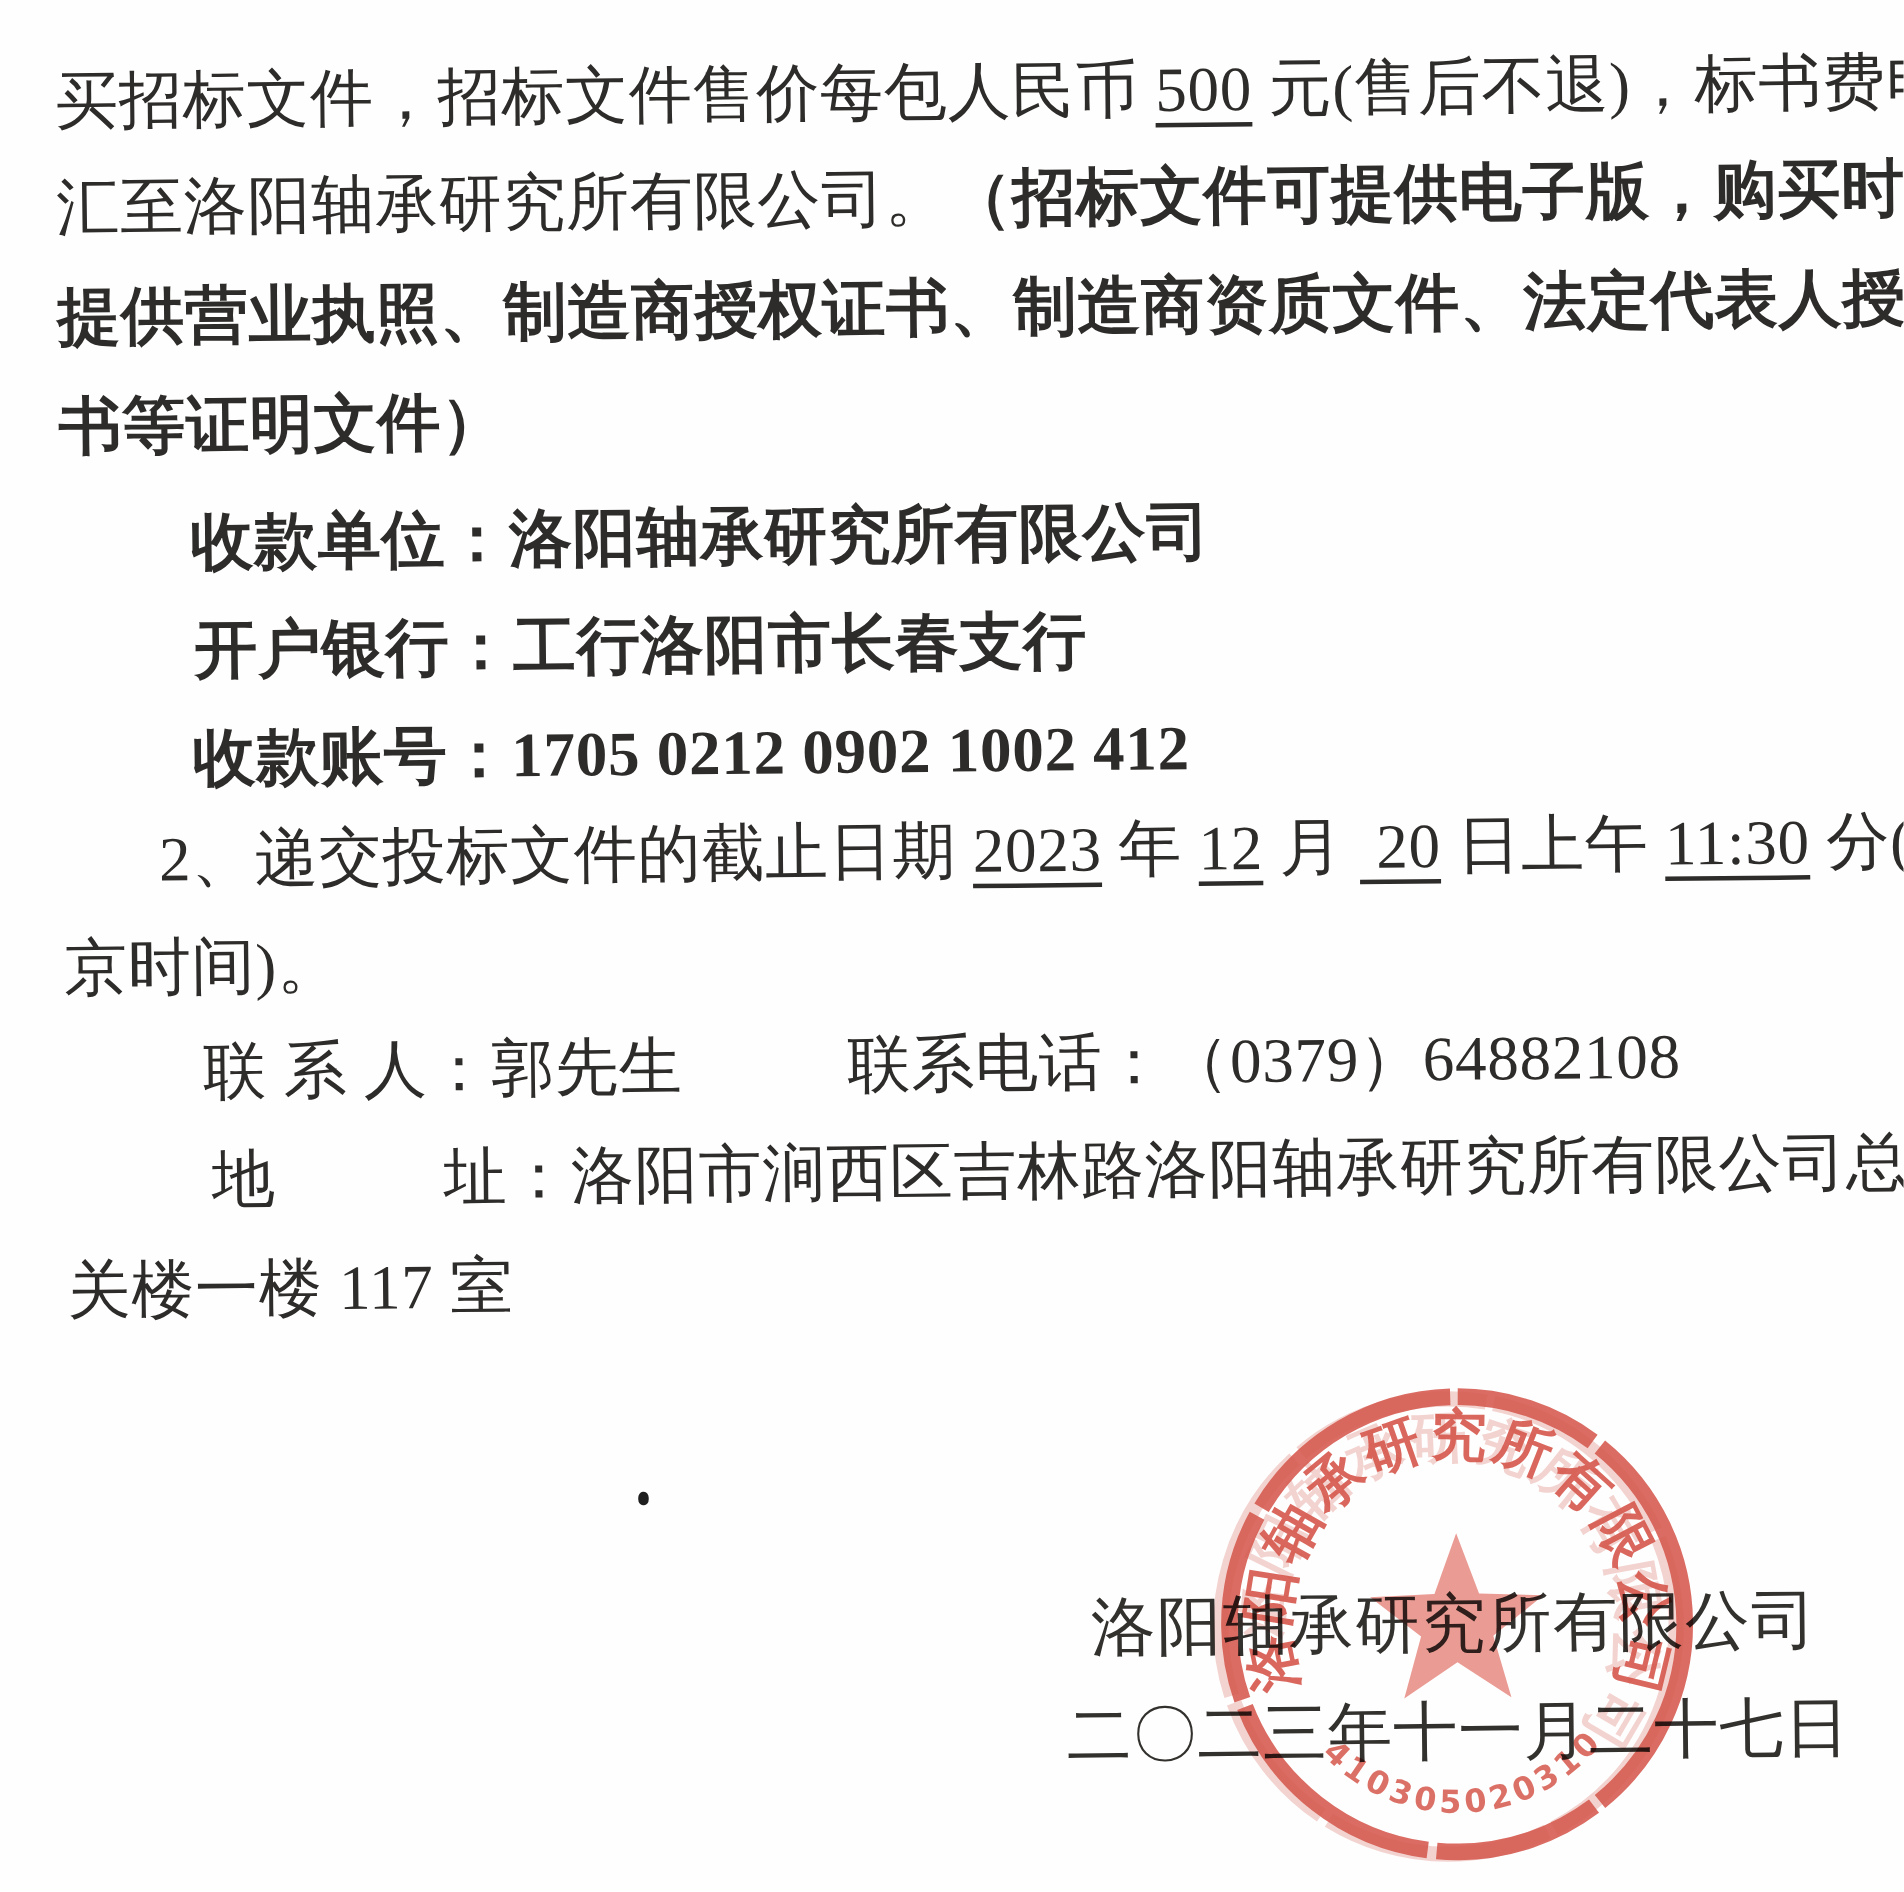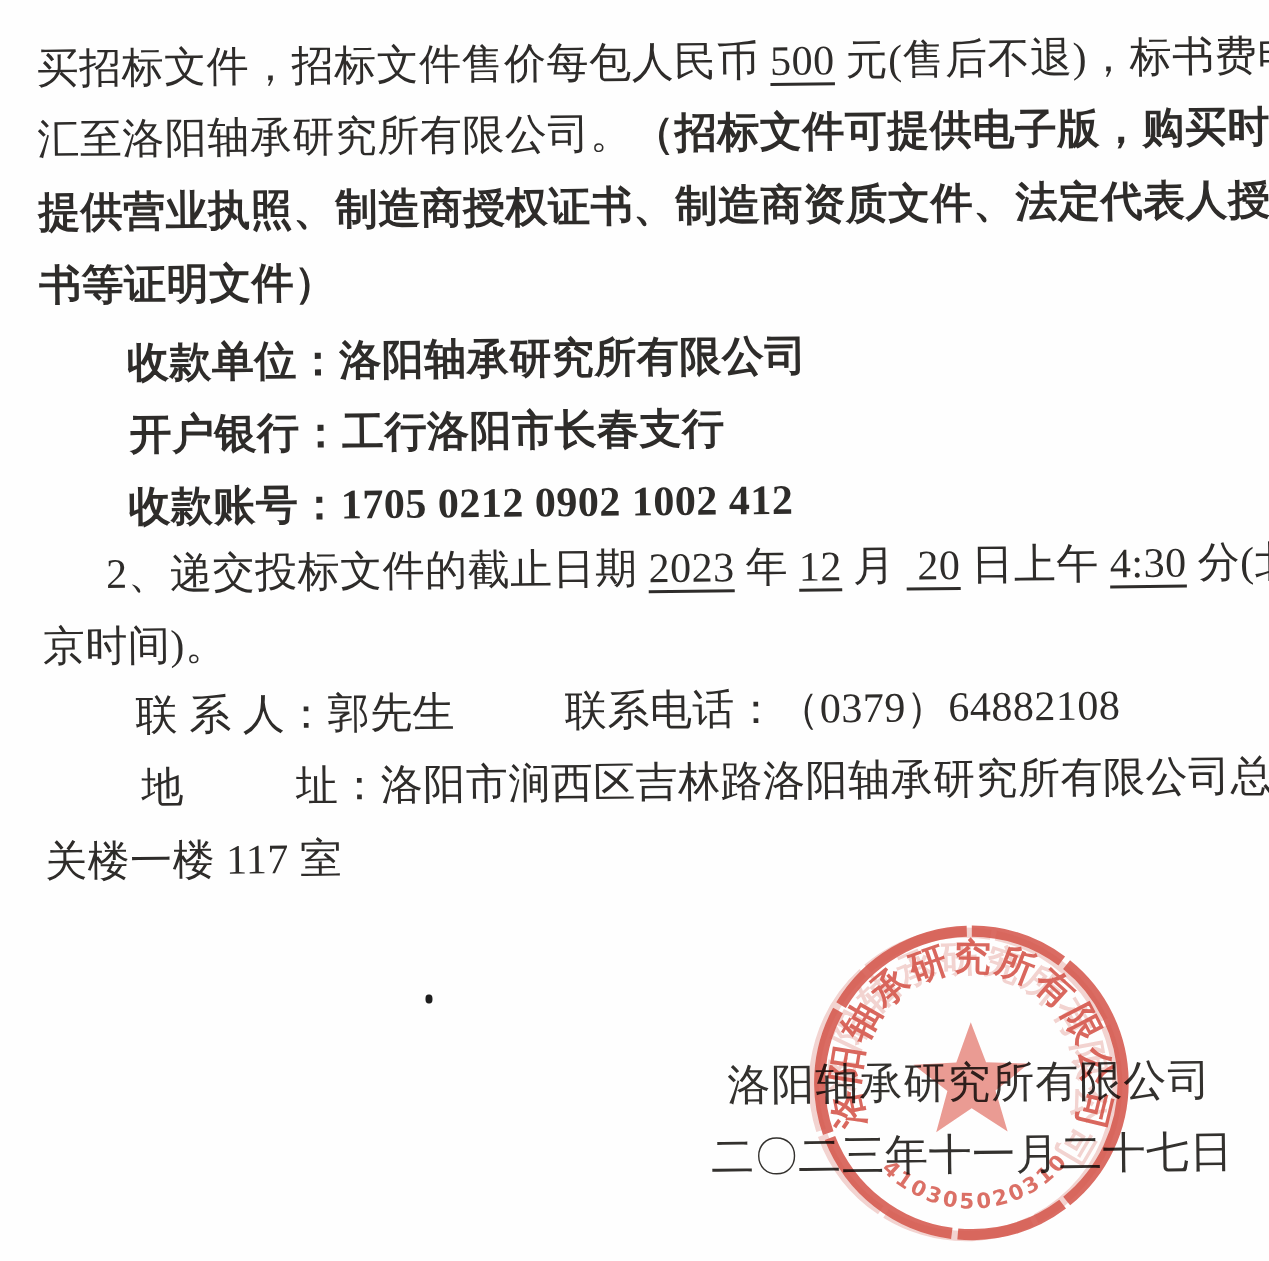--- a/index.html
+++ b/index.html
@@ -75,21 +75,21 @@
     <div class="line b" style="left:36px; top:190px;">提供营业执照、制造商授权证书、制造商资质文件、法定代表人授权</div>
 
     <div class="line b" style="left:36px; top:263px;">书等证明文件）</div>
 
     <div class="line b" style="left:123px; top:341px;"><span>收款单位：</span><span>洛阳轴承研究所有限公司</span></div>
 
     <div class="line b" style="left:125px; top:413px;"><span>开户银行：</span><span>工行洛阳市长春支行</span></div>
 
     <div class="line b" style="left:123px; top:485px;"><span>收款账号：</span><span class="num">1705 0212 0902 1002 412</span></div>
 
-    <div class="line" style="left:100px; top:552px;"><span>2、递交投标文件的截止日期 </span><span class="u num">2023</span><span> 年 </span><span class="u num">12</span><span> 月 </span><span class="u num"> 20</span><span> 日上午 </span><span class="u num">4:30</span><span> 分(北</span></div>
+    <div class="line" style="left:100px; top:552px;"><span>2、递交投标文件的截止日期 </span><span class="u num">2023</span><span> 年 </span><span class="u num">12</span><span> 月 </span><span class="u num"> 20</span><span> 日上午 </span><span class="u num">11:30</span><span> 分(北</span></div>
 
     <div class="line" style="left:36px; top:624px;">京时间)。</div>
 
     <div class="line" style="left:128px; top:694px;"><span>联 系 人：</span><span>郭先生</span><span class="sp110"></span><span>联系电话：</span><span class="num">（0379）64882108</span></div>
 
     <div class="line" style="left:133px; top:766px;"><span>地</span><span class="sp112"></span><span>址：</span><span>洛阳市涧西区吉林路洛阳轴承研究所有限公司总部机</span></div>
 
     <div class="line" style="left:36px; top:839px;">关楼一楼 117 室</div>
 
     <div class="dot"></div>

